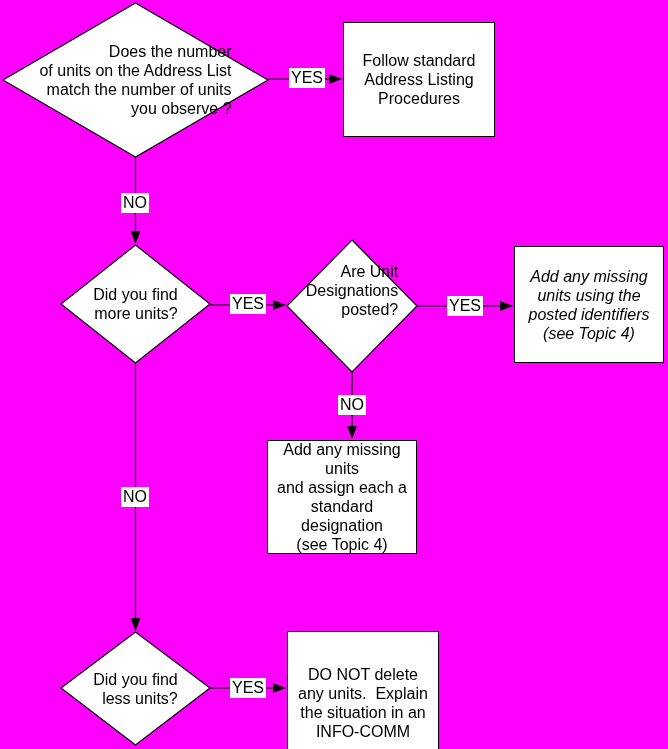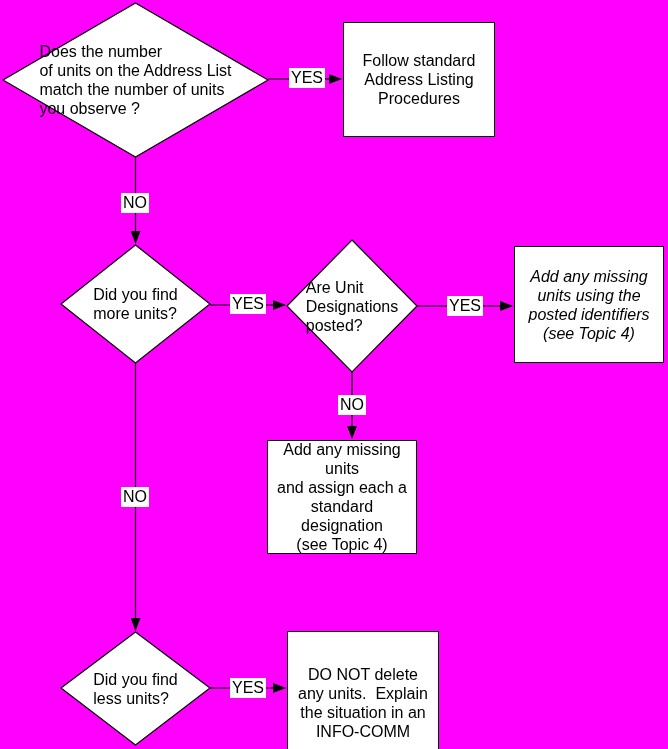--- a/index.html
+++ b/index.html
@@ -16,21 +16,21 @@
     left: 0; top: 0;
     width: 668px; height: 749px;
     z-index: 1;
   }
   .node-text {
     position: absolute;
     z-index: 3;
     display: flex;
     align-items: center;
     justify-content: center;
-    text-align: left;
+    text-align: right;
     font-size: 16px;
     line-height: 19px;
     color: #000;
     white-space: pre-wrap;
     pointer-events: none;
   }
   .process-box {
     position: absolute;
     z-index: 2;
     background: #ffffff;
@@ -55,21 +55,21 @@
     line-height: 20px;
     padding: 0 2px;
     white-space: nowrap;
   }
   svg polygon.diamond { fill: #ffffff; stroke: #000000; stroke-width: 1.2; }
   svg line.edge { stroke: #000000; stroke-width: 1.2; }
 
   
   #text-decision-match   { left: 3px;   top: 3px;   width: 265px; height: 154px; }
   #text-decision-more    { left: 61px;  top: 245px; width: 149px; height: 118px; }
-  #text-decision-posted  { left: 287px; top: 240px; width: 130px; height: 132px; }
+  #text-decision-posted  { left: 287px; top: 224px; width: 130px; height: 132px; }
   #text-decision-less    { left: 61px;  top: 632px; width: 149px; height: 113px; }
 
   #box-follow-standard   { left: 343px; top: 22px;  width: 152px; height: 115px; }
   #box-add-posted        { left: 514px; top: 246px; width: 150px; height: 117px; font-style: italic; }
   #box-add-assign        { left: 267px; top: 440px; width: 150px; height: 114px; }
   #box-do-not-delete     { left: 287px; top: 631px; width: 152px; height: 144px; }
 
   #label-match-yes        { left: 307px; top: 78px;  }
   #label-match-no         { left: 135px; top: 203px; }
   #label-more-yes         { left: 248px; top: 304px; }

